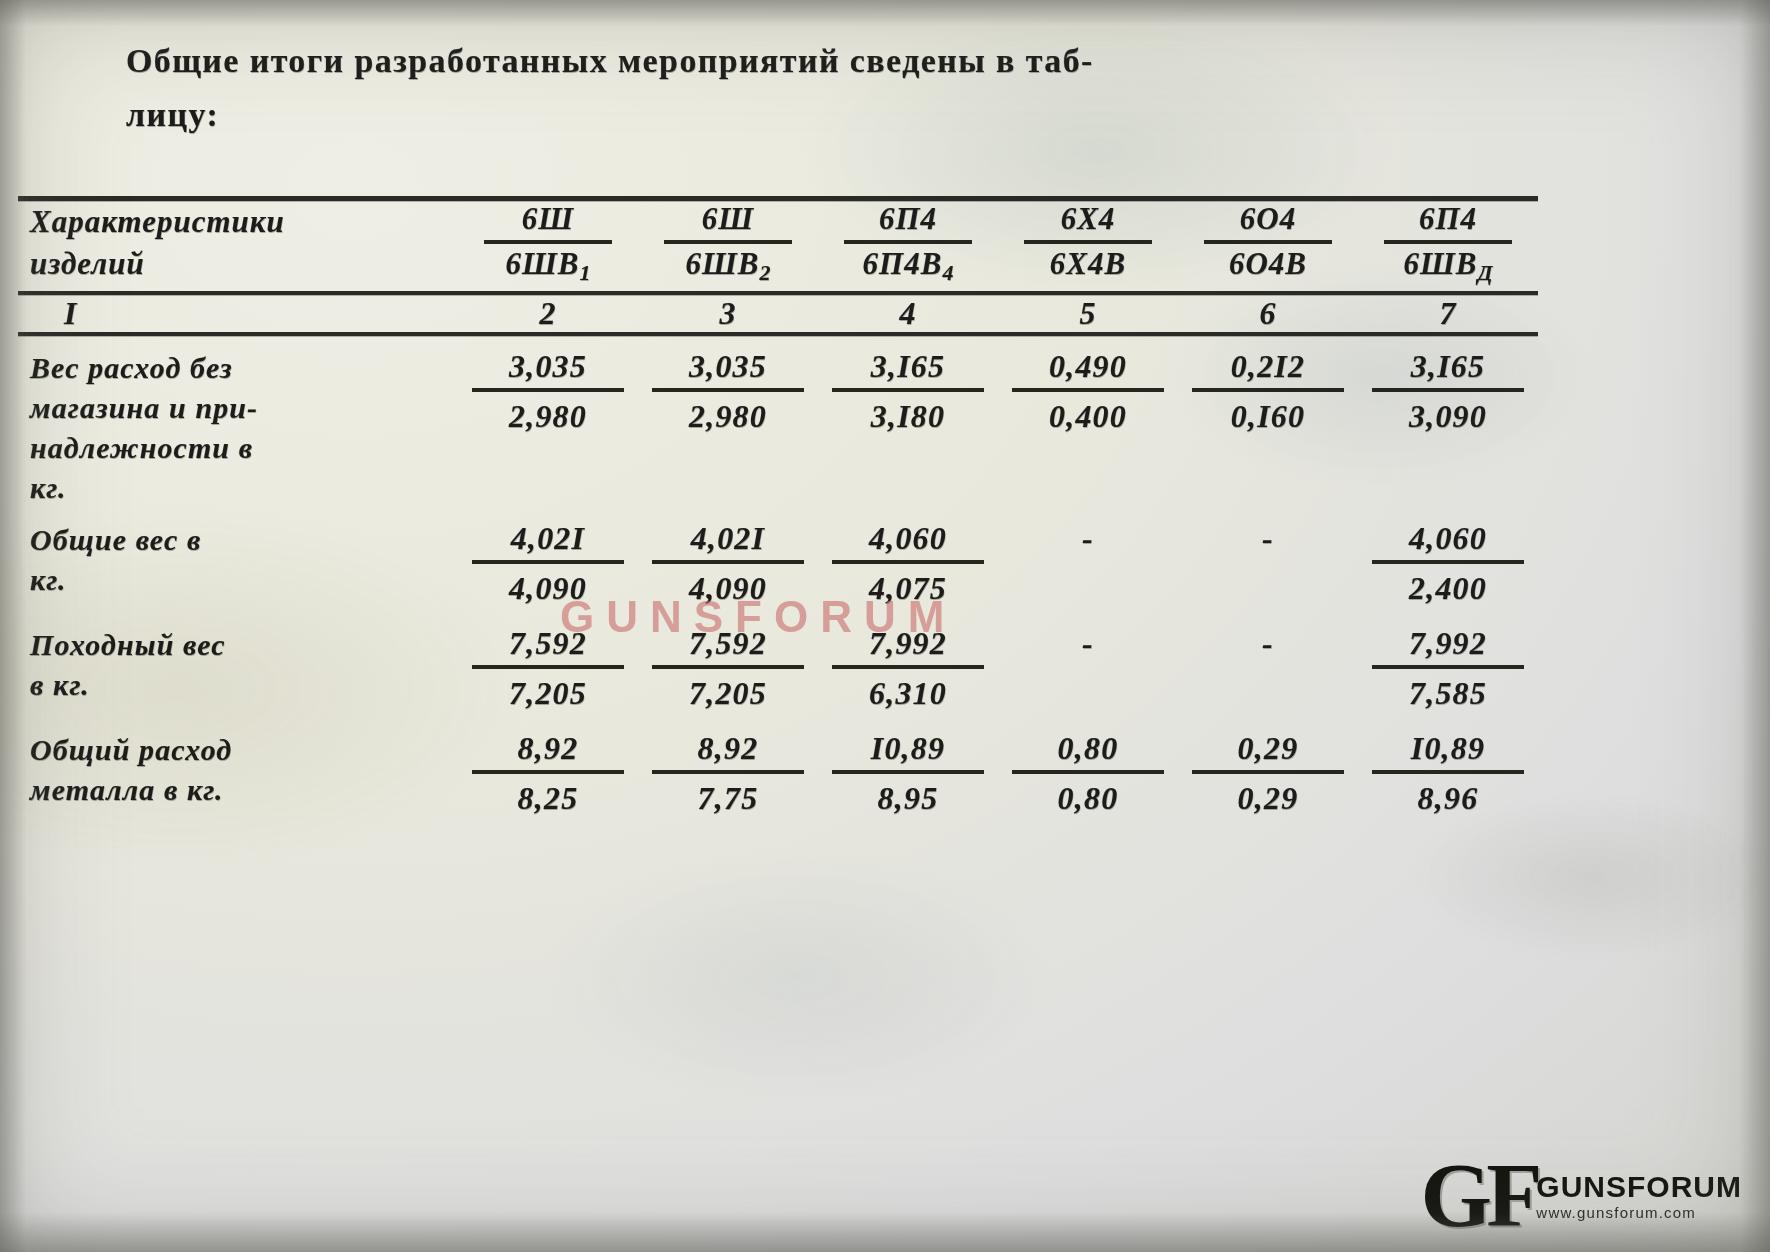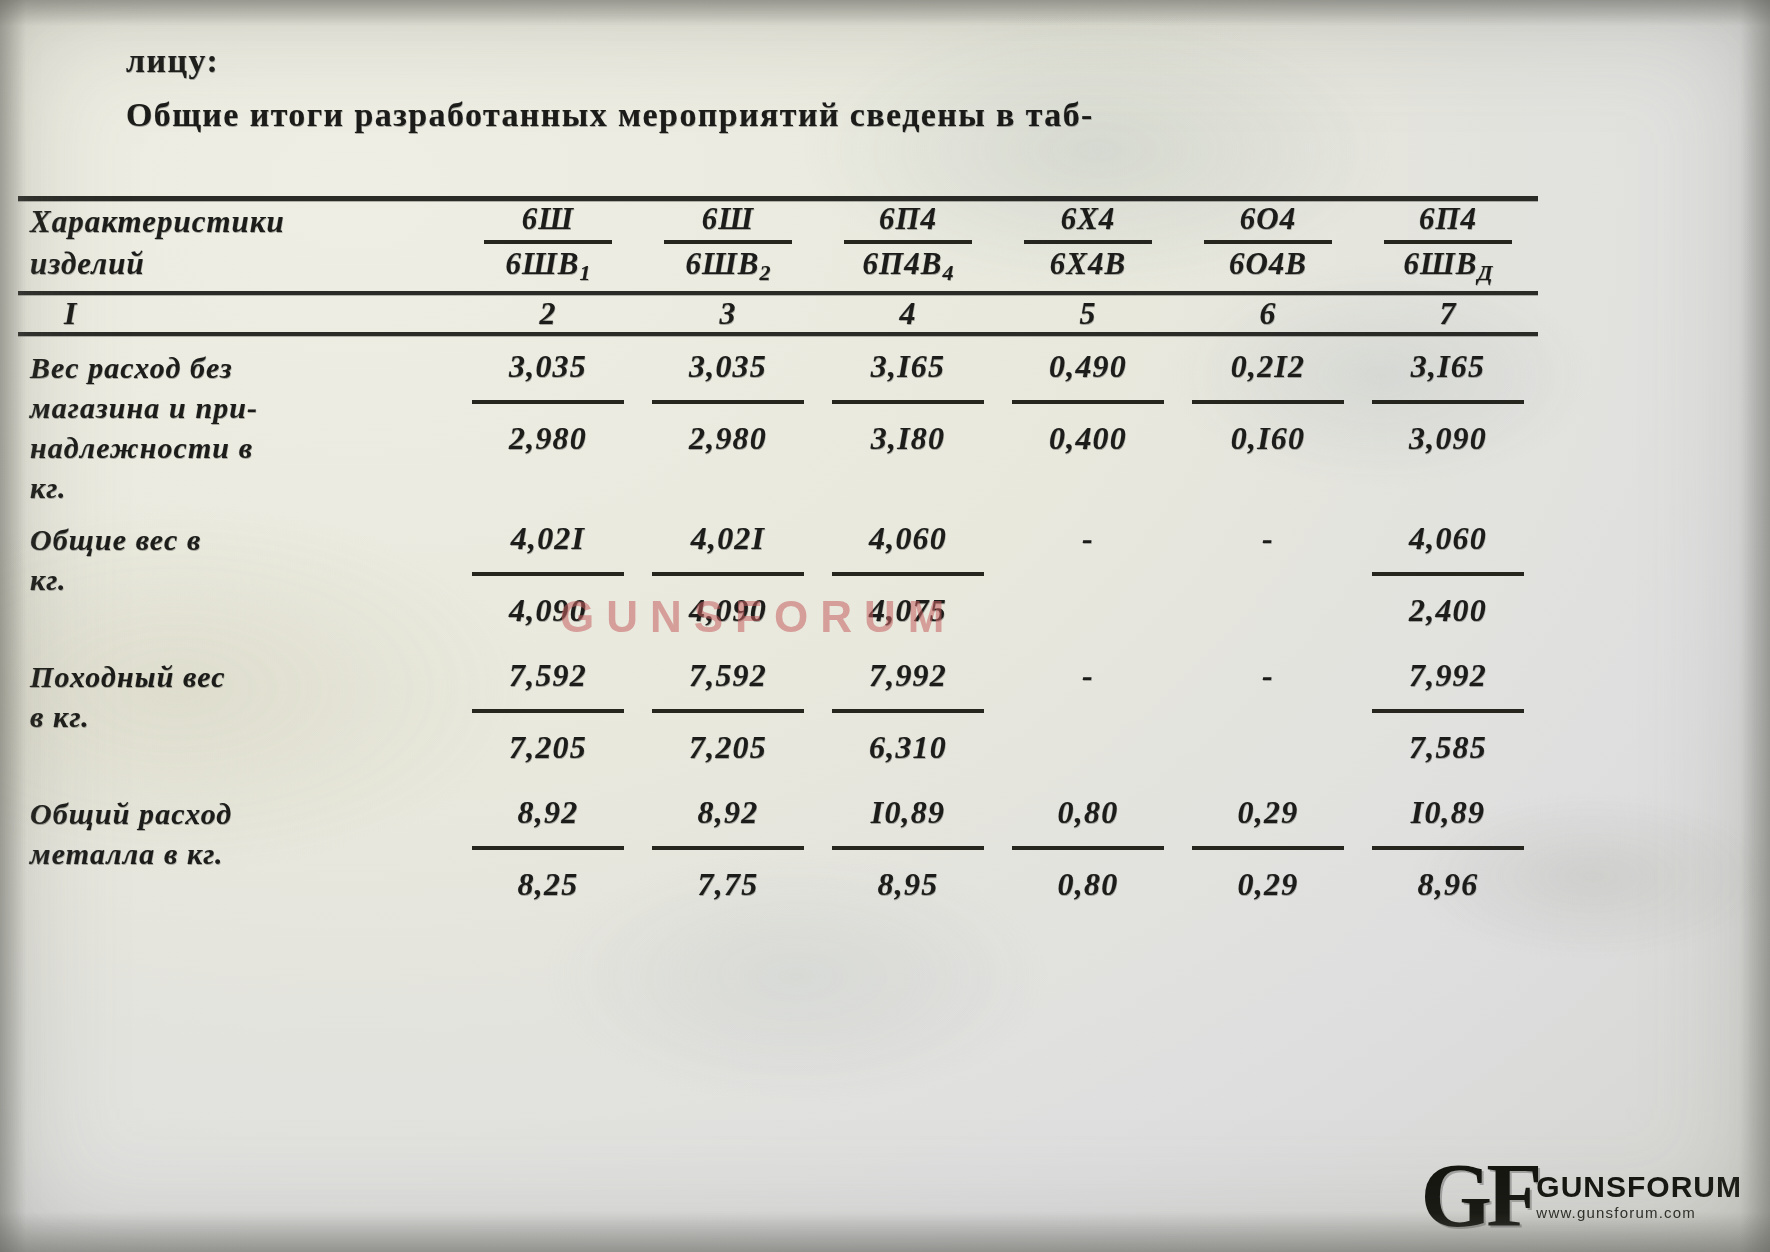--- a/index.html
+++ b/index.html
@@ -154,28 +154,28 @@
   }
   .body-row td.val {
     text-align: center;
     padding-top: 12px;
   }
   .val .top {
     display: block;
     font-size: 32px;
     letter-spacing: 1.2px;
     border-bottom: 4px solid #26261f;
-    padding-bottom: 15px;
+    padding-bottom: 3px;
     margin: 0 14px 6px 14px;
   }
   .val .bot {
     display: block;
     font-size: 32px;
     letter-spacing: 1.2px;
-    margin: 16px 14px;
+    margin: 6px 14px;
   }
   .val .top.nb { border-bottom: none; }
   .dash { font-size: 32px; }
 
   
   .watermark {
     position: absolute;
     left: 560px;
     top: 592px;
     font-family: "Liberation Sans", sans-serif;
@@ -218,22 +218,22 @@
     letter-spacing: 1.2px;
     color: #2a2a24;
   }
 </style>
 </head>
 <body>
 
 <div class="page">
 
   <div class="intro tw">
+    <div>Общие итоги разработанных мероприятий сведены в таб-</div>
     <div>лицу:</div>
-    <div>Общие итоги разработанных мероприятий сведены в таб-</div>
   </div>
 
   <div class="table-wrap">
     <div class="rule"></div>
 
     <table class="doc">
       <colgroup>
         <col class="col-label">
         <col class="col-d">
           <col class="col-d">

